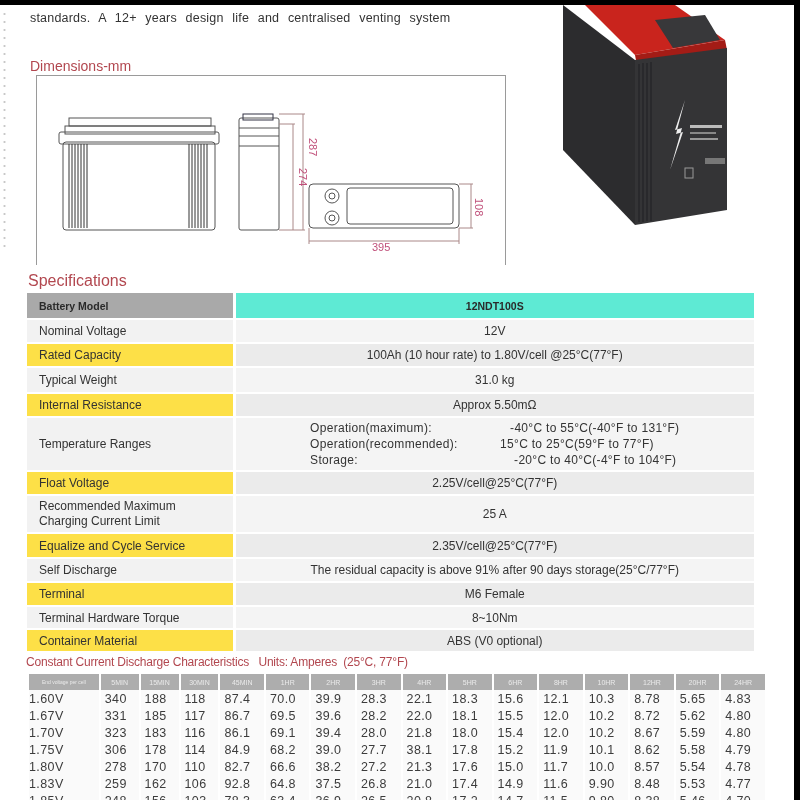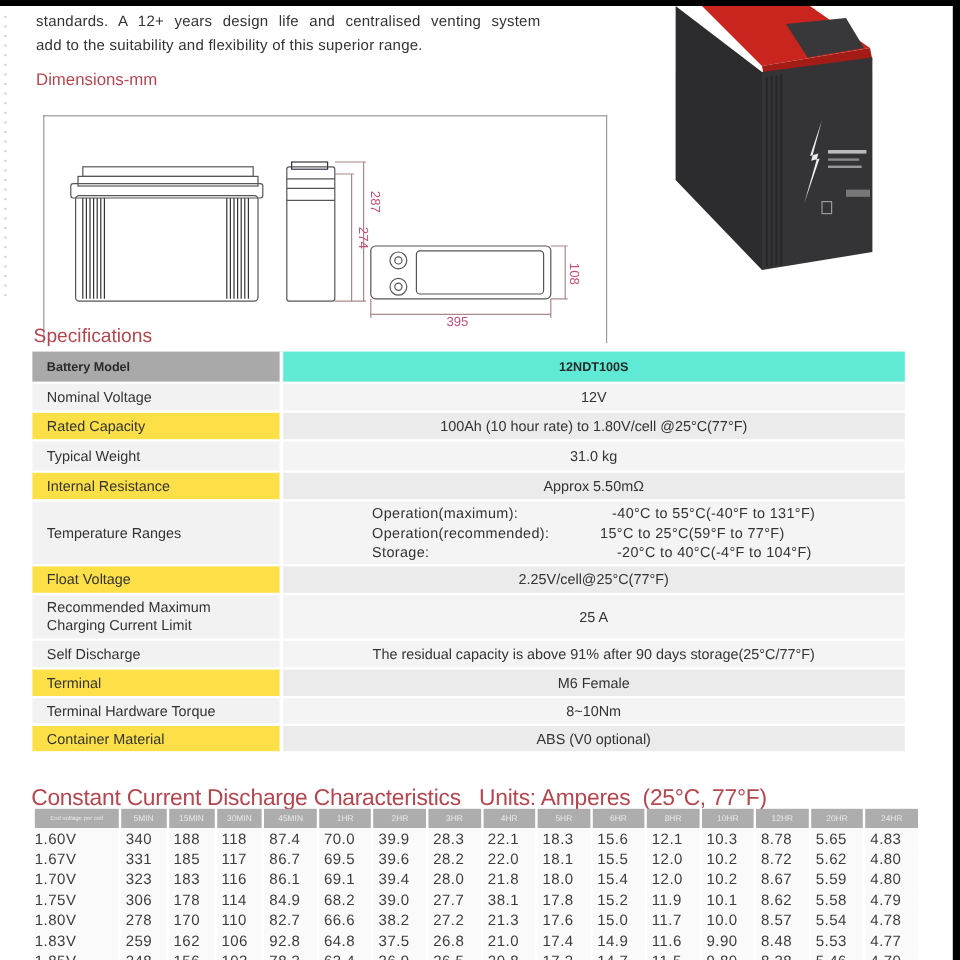--- a/index.html
+++ b/index.html
@@ -11,23 +11,23 @@
   .left-dots { position: absolute; left: 3px; top: 10px; width: 3px; height: 240px;
     background-image: radial-gradient(circle, #c8c8c8 1px, transparent 1.2px);
     background-size: 3px 8px; }
 
   .intro { position: absolute; left: 30px; top: 8px; width: 470px; font-size: 12.5px; line-height: 20px; color: #333; letter-spacing: 0.2px; }
   .intro .l1 { word-spacing: 5px; }
 
   .section-title { position: absolute; color: #b2474f; font-family: "Liberation Sans", sans-serif; }
   .dim-title { left: 30px; top: 58px; font-size: 14px; }
   .spec-title { left: 28px; top: 272px; font-size: 16px; }
-  .ccd-title { left: 26px; top: 655px; font-size: 19px; letter-spacing: -0.2px; }
-
-  .dim-box { position: absolute; left: 36px; top: 96px; width: 470px; height: 190px; border: 1px solid #9a9a9a; border-bottom: none; background: #fff; }
+  .ccd-title { left: 26px; top: 655px; font-size: 12px; letter-spacing: -0.2px; }
+
+  .dim-box { position: absolute; left: 36px; top: 75px; width: 470px; height: 190px; border: 1px solid #9a9a9a; border-bottom: none; background: #fff; }
 
   
   .battery { position: absolute; left: 555px; top: 0; width: 200px; height: 230px; }
 
   
   .spec { position: absolute; left: 27px; top: 293px; width: 727px; border-collapse: collapse; font-size: 12px; }
   .spec td { padding: 0 12px; border-bottom: 2px solid #ffffff; }
   .spec td.k { width: 207px; background: #f2f2f2; border-right: 3px solid #fff; color: #333; }
   .spec td.v { background: #f4f4f4; text-align: center; color: #333; }
   .spec tr.hdr td { background: #a9a9a9; font-weight: bold; font-size: 10.5px; color: #2a2a2a; height: 26px; }
@@ -48,21 +48,20 @@
 </style>
 </head>
 <body>
 
 <div class="topbar"></div>
 <div class="right-edge"></div>
 <div class="left-dots"></div>
 
 <div class="intro">
   <div class="l1">standards. A 12+ years design life and centralised venting system</div>
-  <div>add to the suitability and flexibility of this superior range.</div>
 </div>
 
 <div class="section-title dim-title">Dimensions-mm</div>
 
 <div class="dim-box">
   <svg width="470" height="190" viewBox="0 0 470 190">
     <g fill="none" stroke="#555" stroke-width="1">
 
       <rect x="32" y="42" width="142" height="8"></rect>
       <rect x="28" y="50" width="150" height="8"></rect>
@@ -188,20 +187,24 @@
     </td>
   </tr>
   <tr style="height:24px" class="alt">
     <td class="k">Float Voltage</td>
     <td class="v">2.25V/cell@25°C(77°F)</td>
   </tr>
   <tr style="height:38px;line-height:15px">
     <td class="k">Recommended Maximum Charging Current Limit</td>
     <td class="v">25 A</td>
   </tr>
+  <tr style="height:25px" class="alt">
+    <td class="k">Equalize and Cycle Service</td>
+    <td class="v">2.35V/cell@25°C(77°F)</td>
+  </tr>
   <tr style="height:24px">
     <td class="k">Self Discharge</td>
     <td class="v">The residual capacity is above 91% after 90 days storage(25°C/77°F)</td>
   </tr>
   <tr style="height:24px" class="alt">
     <td class="k">Terminal</td>
     <td class="v">M6 Female</td>
   </tr>
   <tr style="height:23px">
     <td class="k">Terminal Hardware Torque</td>

